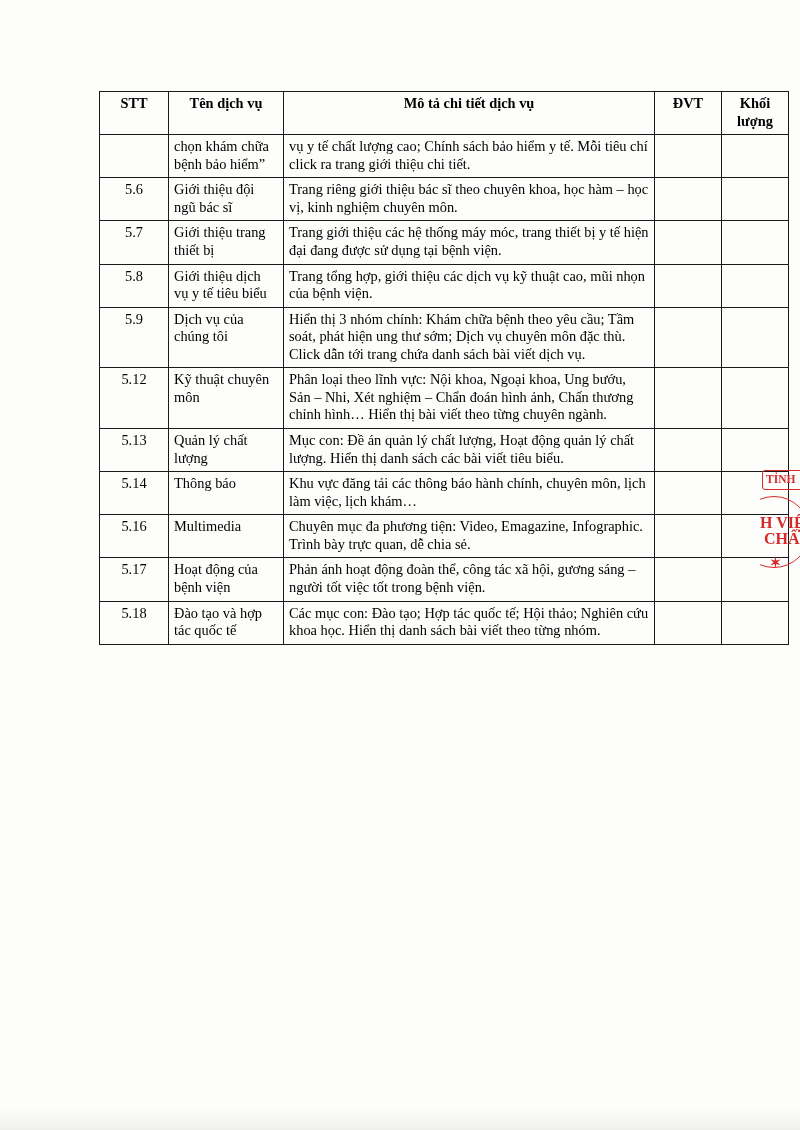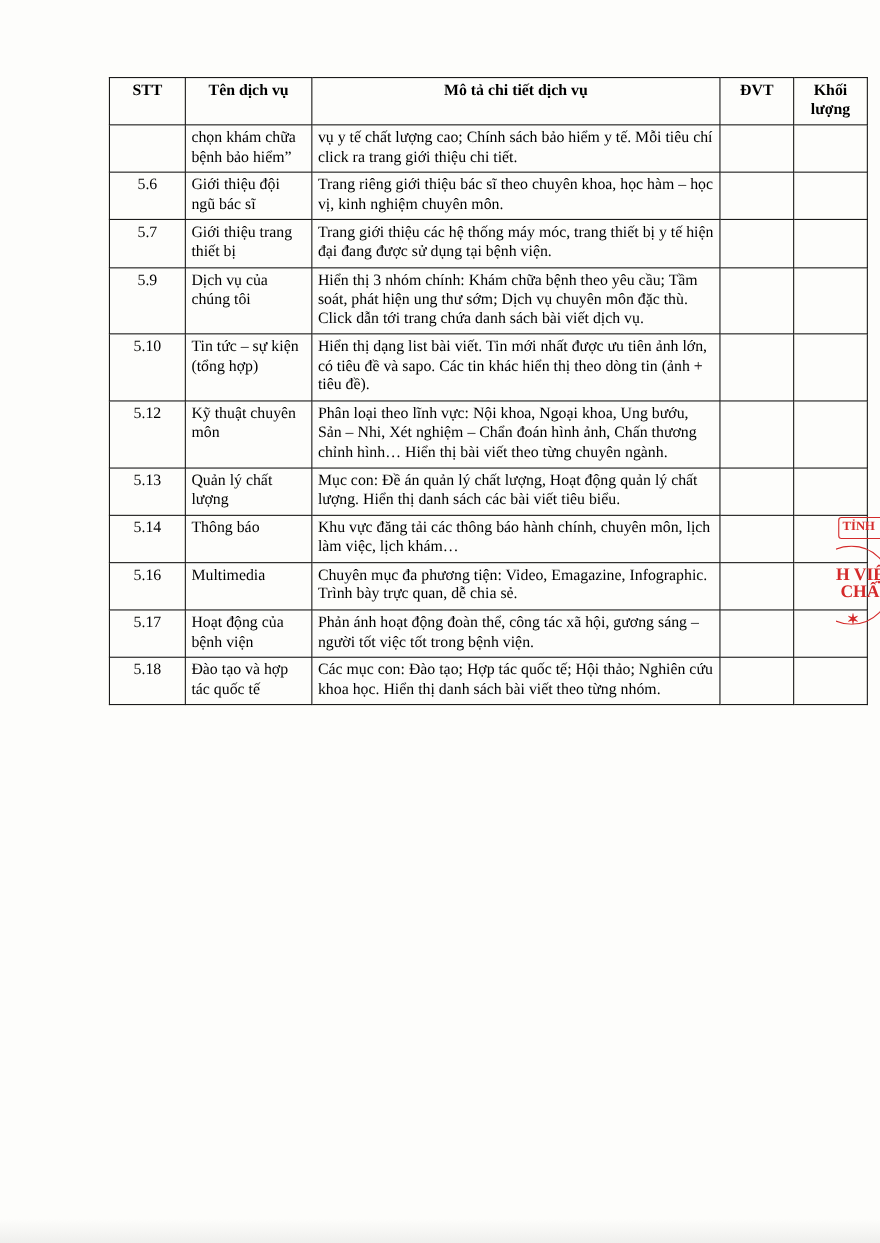--- a/index.html
+++ b/index.html
@@ -24,21 +24,21 @@
     position: absolute;
     left: 0;
     bottom: 0;
     width: 100%;
     height: 22px;
     background: linear-gradient(180deg, rgba(255,255,255,0) 0%, rgba(228,228,226,0.55) 100%);
   }
   .doc-table-wrap {
     position: absolute;
     left: 83px;
-    top: 70px;
+    top: 91px;
     width: 634px;
     padding-left: 16px;
   }
   table.doc-table {
     border-collapse: collapse;
     width: 100%;
     table-layout: fixed;
   }
   table.doc-table td, table.doc-table th {
     border: 1px solid #1a1a1a;
@@ -173,30 +173,30 @@
           <td class="qty"></td>
         </tr>
         <tr>
           <td class="stt">5.7</td>
           <td class="name">Giới thiệu trang thiết bị</td>
           <td class="desc">Trang giới thiệu các hệ thống máy móc, trang thiết bị y tế hiện đại đang được sử dụng tại bệnh viện.</td>
           <td class="unit"></td>
           <td class="qty"></td>
         </tr>
         <tr>
+          <td class="stt">5.8</td>
+          <td class="name">Giới thiệu dịch vụ y tế tiêu biểu</td>
+          <td class="desc">Trang tổng hợp, giới thiệu các dịch vụ kỹ thuật cao, mũi nhọn của bệnh viện.</td>
+          <td class="unit"></td>
+          <td class="qty"></td>
+        </tr>
+        <tr>
           <td class="stt">5.9</td>
           <td class="name">Dịch vụ của chúng tôi</td>
           <td class="desc">Hiển thị 3 nhóm chính: Khám chữa bệnh theo yêu cầu; Tầm soát, phát hiện ung thư sớm; Dịch vụ chuyên môn đặc thù. Click dẫn tới trang chứa danh sách bài viết dịch vụ.</td>
-          <td class="unit"></td>
-          <td class="qty"></td>
-        </tr>
-        <tr>
-          <td class="stt">5.10</td>
-          <td class="name">Tin tức – sự kiện (tổng hợp)</td>
-          <td class="desc">Hiển thị dạng list bài viết. Tin mới nhất được ưu tiên ảnh lớn, có tiêu đề và sapo. Các tin khác hiển thị theo dòng tin (ảnh + tiêu đề).</td>
           <td class="unit"></td>
           <td class="qty"></td>
         </tr>
         <tr>
           <td class="stt">5.12</td>
           <td class="name">Kỹ thuật chuyên môn</td>
           <td class="desc">Phân loại theo lĩnh vực: Nội khoa, Ngoại khoa, Ung bướu, Sản – Nhi, Xét nghiệm – Chẩn đoán hình ảnh, Chấn thương chỉnh hình… Hiển thị bài viết theo từng chuyên ngành.</td>
           <td class="unit"></td>
           <td class="qty"></td>
         </tr>

